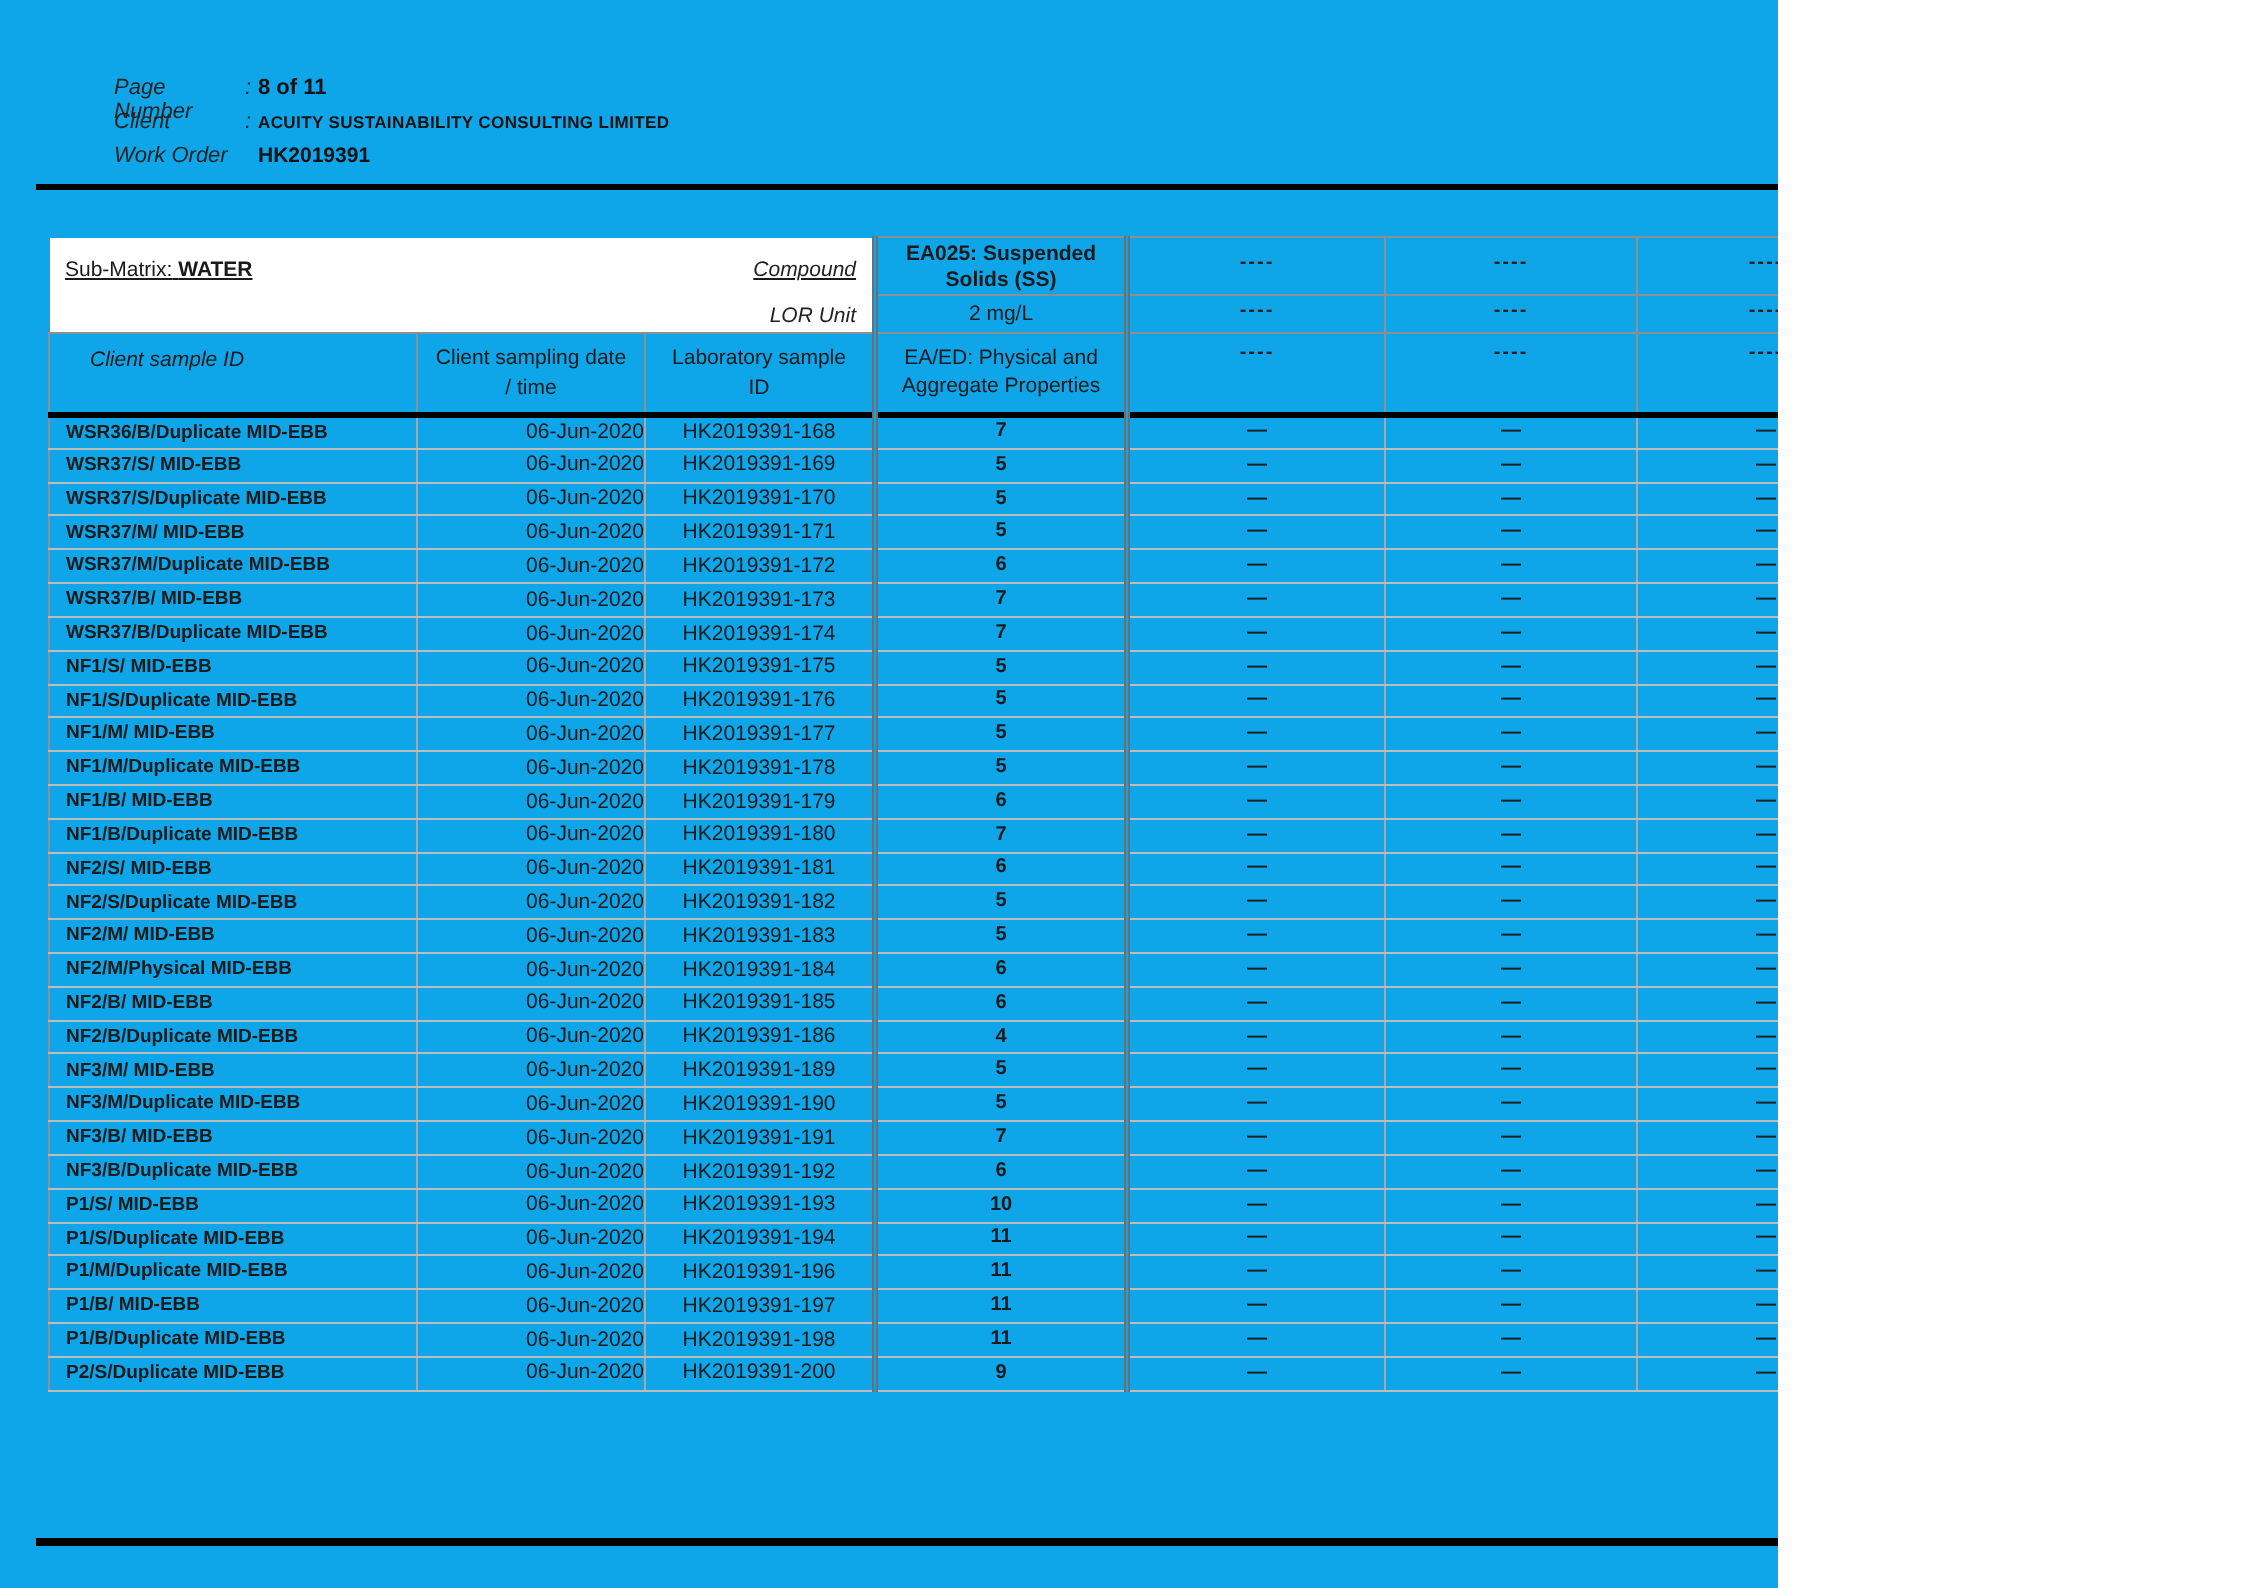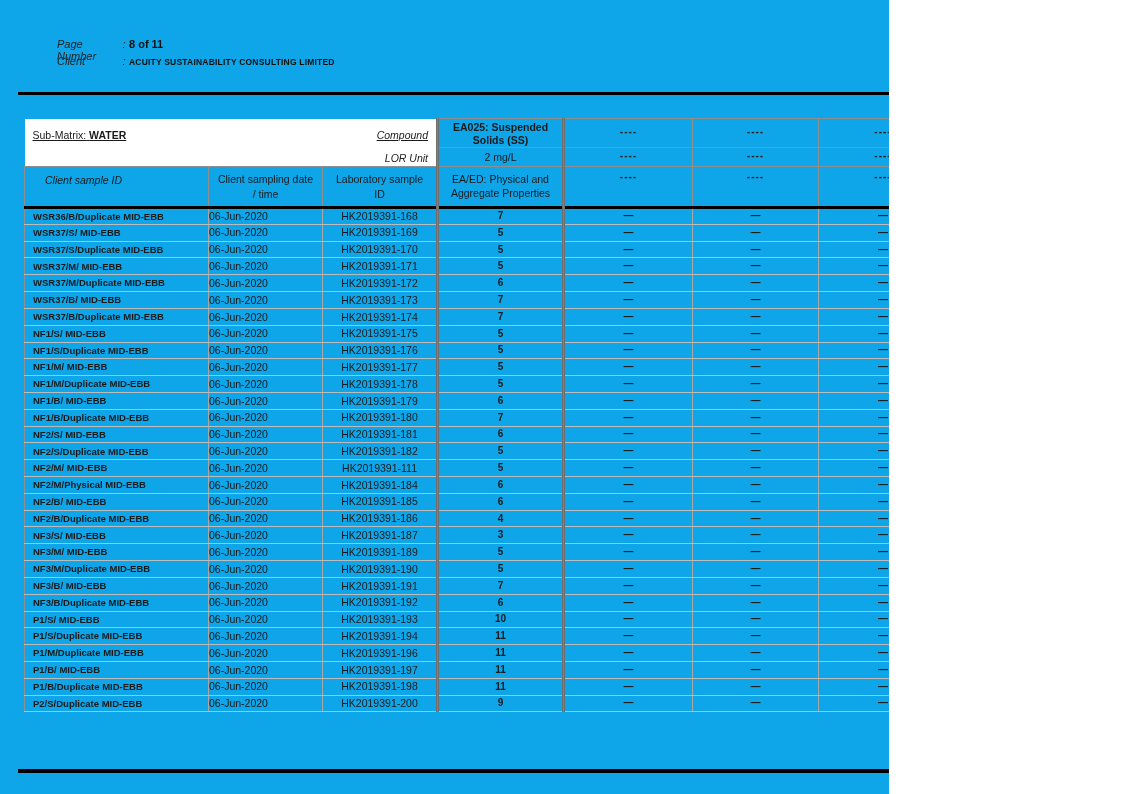--- a/index.html
+++ b/index.html
@@ -51,40 +51,45 @@
   .colhead-left { font-style:italic; font-size:10.5px; vertical-align:top; padding:7px 0 0 20px; text-align:left; }
   .colhead-c { font-size:10.5px; line-height:15px; text-align:center; vertical-align:middle; }
 
   
   .c4 { border-left:3px double #6e6e6e !important; border-right:3px double #6e6e6e !important; }
 
   
   tr.data-row { height:16.82px;margin-top:40px; }
   tr.data-row td { border:1px solid #a8a8a8; border-top:1px solid #bcbcbc; border-bottom:1px solid #bcbcbc; vertical-align:middle; line-height:1; }
   tr.data-row td.cid { font-weight:bold; font-size:9.5px; padding-left:8px; text-align:left; border-left:1px solid #8f8f8f; }
-  tr.data-row td.cdate { font-size:10.5px; text-align:left; }
+  tr.data-row td.cdate { font-size:10.5px; text-align:right; }
   tr.data-row td.clab { font-size:10.5px; text-align:center; }
   tr.data-row td.cval { font-weight:bold; font-size:10px; text-align:center; }
   tr.data-row td.cdash { font-weight:bold; font-size:10px; text-align:center; color:#1c1c1c; }
 </style>
 </head>
 <body>
 
 <div class="page">
 
   <div class="meta">
     <div class="meta-row">
       <span class="meta-label">Page Number</span>
       <span class="meta-colon">:</span>
       <span class="meta-value">8 of 11</span>
     </div>
     <div class="meta-row">
       <span class="meta-label">Client</span>
       <span class="meta-colon">:</span>
       <span class="meta-value small">ACUITY SUSTAINABILITY CONSULTING LIMITED</span>
+    </div>
+    <div class="meta-row">
+      <span class="meta-label">Work Order</span>
+      <span class="meta-colon"></span>
+      <span class="meta-value mid">HK2019391</span>
     </div>
   </div>
 
   <div class="logo">
     <svg viewBox="0 0 100 95" width="84" height="80">
       <polygon points="50,2 13,68 87,68" fill="#161616"></polygon>
       <path d="M50,19 Q58,32 50,45 Q42,32 50,19 Z" fill="#ffffff"></path>
       <rect x="39.5" y="46.5" width="21" height="6" rx="3" fill="#ffffff"></rect>
       <rect x="46" y="52.5" width="8" height="4" fill="#ffffff"></rect>
       <ellipse cx="50" cy="75" rx="43.5" ry="16.5" fill="#ffffff" stroke="#161616" stroke-width="3"></ellipse>
@@ -297,21 +302,21 @@
     <td class="clab">HK2019391-182</td>
     <td class="cval c4">5</td>
     <td class="cdash">—</td>
     <td class="cdash">—</td>
     <td class="cdash">—</td>
     <td class="cdash">—</td>
   </tr>
         <tr class="data-row">
     <td class="cid">NF2/M/ MID-EBB</td>
     <td class="cdate">06-Jun-2020</td>
-    <td class="clab">HK2019391-111</td>
+    <td class="clab">HK2019391-183</td>
     <td class="cval c4">5</td>
     <td class="cdash">—</td>
     <td class="cdash">—</td>
     <td class="cdash">—</td>
     <td class="cdash">—</td>
   </tr>
         <tr class="data-row">
     <td class="cid">NF2/M/Physical MID-EBB</td>
     <td class="cdate">06-Jun-2020</td>
     <td class="clab">HK2019391-184</td>
@@ -335,30 +340,20 @@
     <td class="cid">NF2/B/Duplicate MID-EBB</td>
     <td class="cdate">06-Jun-2020</td>
     <td class="clab">HK2019391-186</td>
     <td class="cval c4">4</td>
     <td class="cdash">—</td>
     <td class="cdash">—</td>
     <td class="cdash">—</td>
     <td class="cdash">—</td>
   </tr>
         <tr class="data-row">
-    <td class="cid">NF3/S/ MID-EBB</td>
-    <td class="cdate">06-Jun-2020</td>
-    <td class="clab">HK2019391-187</td>
-    <td class="cval c4">3</td>
-    <td class="cdash">—</td>
-    <td class="cdash">—</td>
-    <td class="cdash">—</td>
-    <td class="cdash">—</td>
-  </tr>
-        <tr class="data-row">
     <td class="cid">NF3/M/ MID-EBB</td>
     <td class="cdate">06-Jun-2020</td>
     <td class="clab">HK2019391-189</td>
     <td class="cval c4">5</td>
     <td class="cdash">—</td>
     <td class="cdash">—</td>
     <td class="cdash">—</td>
     <td class="cdash">—</td>
   </tr>
         <tr class="data-row">

